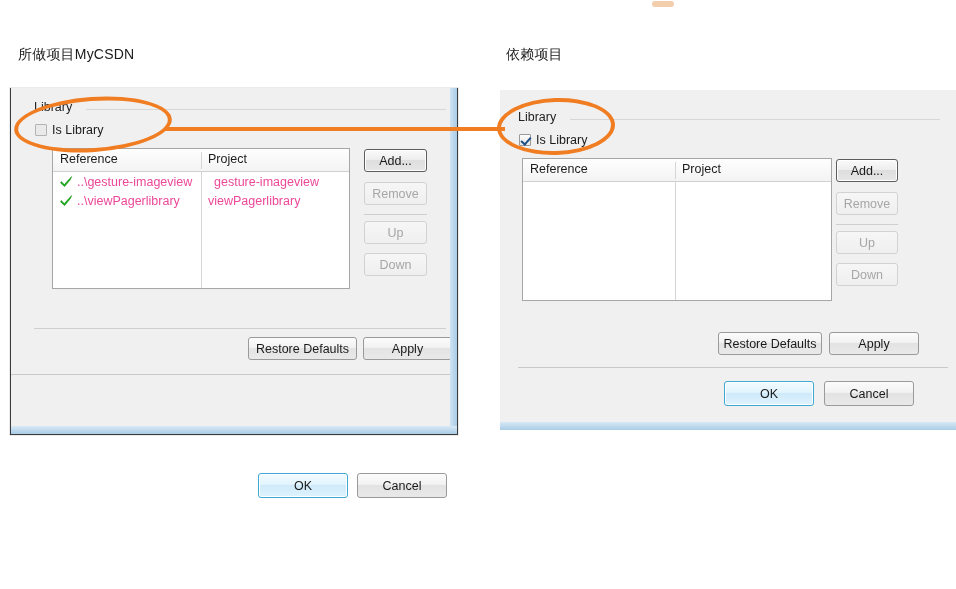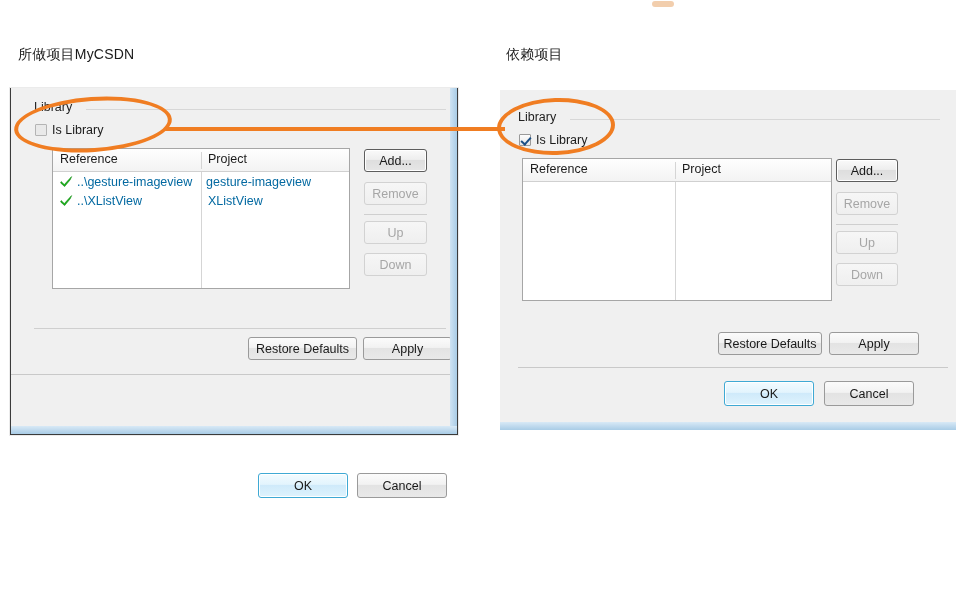--- a/index.html
+++ b/index.html
@@ -130,21 +130,21 @@
     width:1px;
     background:#d5d5d5;
   }
   .tbody{position:relative;}
   .trow{
     position:relative;
     height:19px;
     display:flex;
     align-items:center;
     font-size:12.5px;
-    color:#0369a1;
+    color:#ec4899;
     white-space:nowrap;
   }
   .cell-ref{
     position:absolute;
     left:7px;
     display:flex;align-items:center;gap:4px;
   }
   .cell-proj{position:absolute;}
   .tick{
     width:13px;height:13px;
@@ -255,32 +255,32 @@
             <div class="col-divider" style="left:148px;top:0;bottom:0;"></div>
           <div class="trow">
                 <div class="cell-ref">
                   <span class="tick">
                     <svg width="13" height="13" viewBox="0 0 13 13">
                       <path d="M1.2 6.6 L4.3 9.6 L11.6 1.6 L10.2 4.8 L4.6 11.6 L0.6 7.9 Z" fill="#19b319" stroke="#0f8a0f" stroke-width="0.6" stroke-linejoin="round"></path>
                     </svg>
                   </span>
                   <span>..\gesture-imageview</span>
                 </div>
-                <div class="cell-proj" style="left: 153px;">gesture-imageview</div>
+                <div class="cell-proj" style="left: 161px;">gesture-imageview</div>
               </div>
               <div class="trow">
                 <div class="cell-ref">
                   <span class="tick">
                     <svg width="13" height="13" viewBox="0 0 13 13">
                       <path d="M1.2 6.6 L4.3 9.6 L11.6 1.6 L10.2 4.8 L4.6 11.6 L0.6 7.9 Z" fill="#19b319" stroke="#0f8a0f" stroke-width="0.6" stroke-linejoin="round"></path>
                     </svg>
                   </span>
-                  <span>..\XListView</span>
+                  <span>..\viewPagerlibrary</span>
                 </div>
-                <div class="cell-proj" style="left: 155px;">XListView</div>
+                <div class="cell-proj" style="left: 155px;">viewPagerlibrary</div>
               </div>
             </div>
         </div>
 
         <div class="btn strong" style="left:330px;top:49px;width:63px;height:23px;">
           <span>Add...</span>
         </div>
         <div class="btn disabled" style="left:330px;top:82px;width:63px;height:23px;">
           <span>Remove</span>
         </div>

